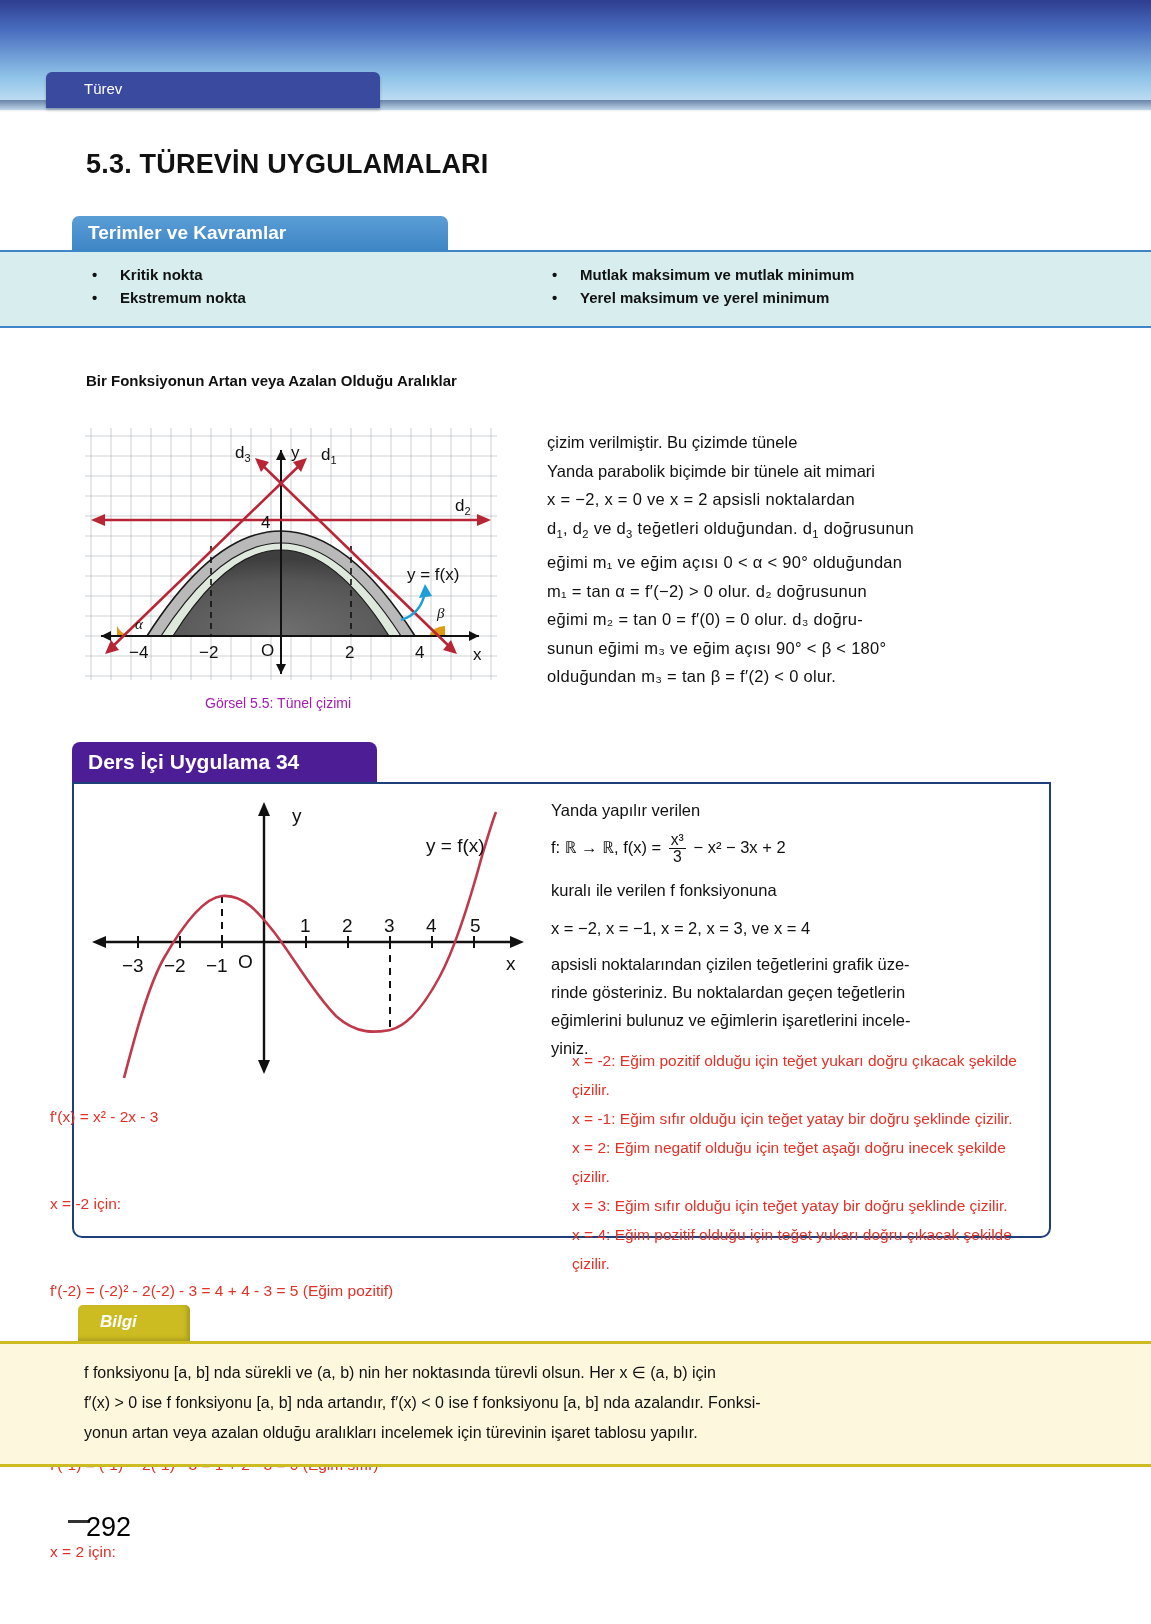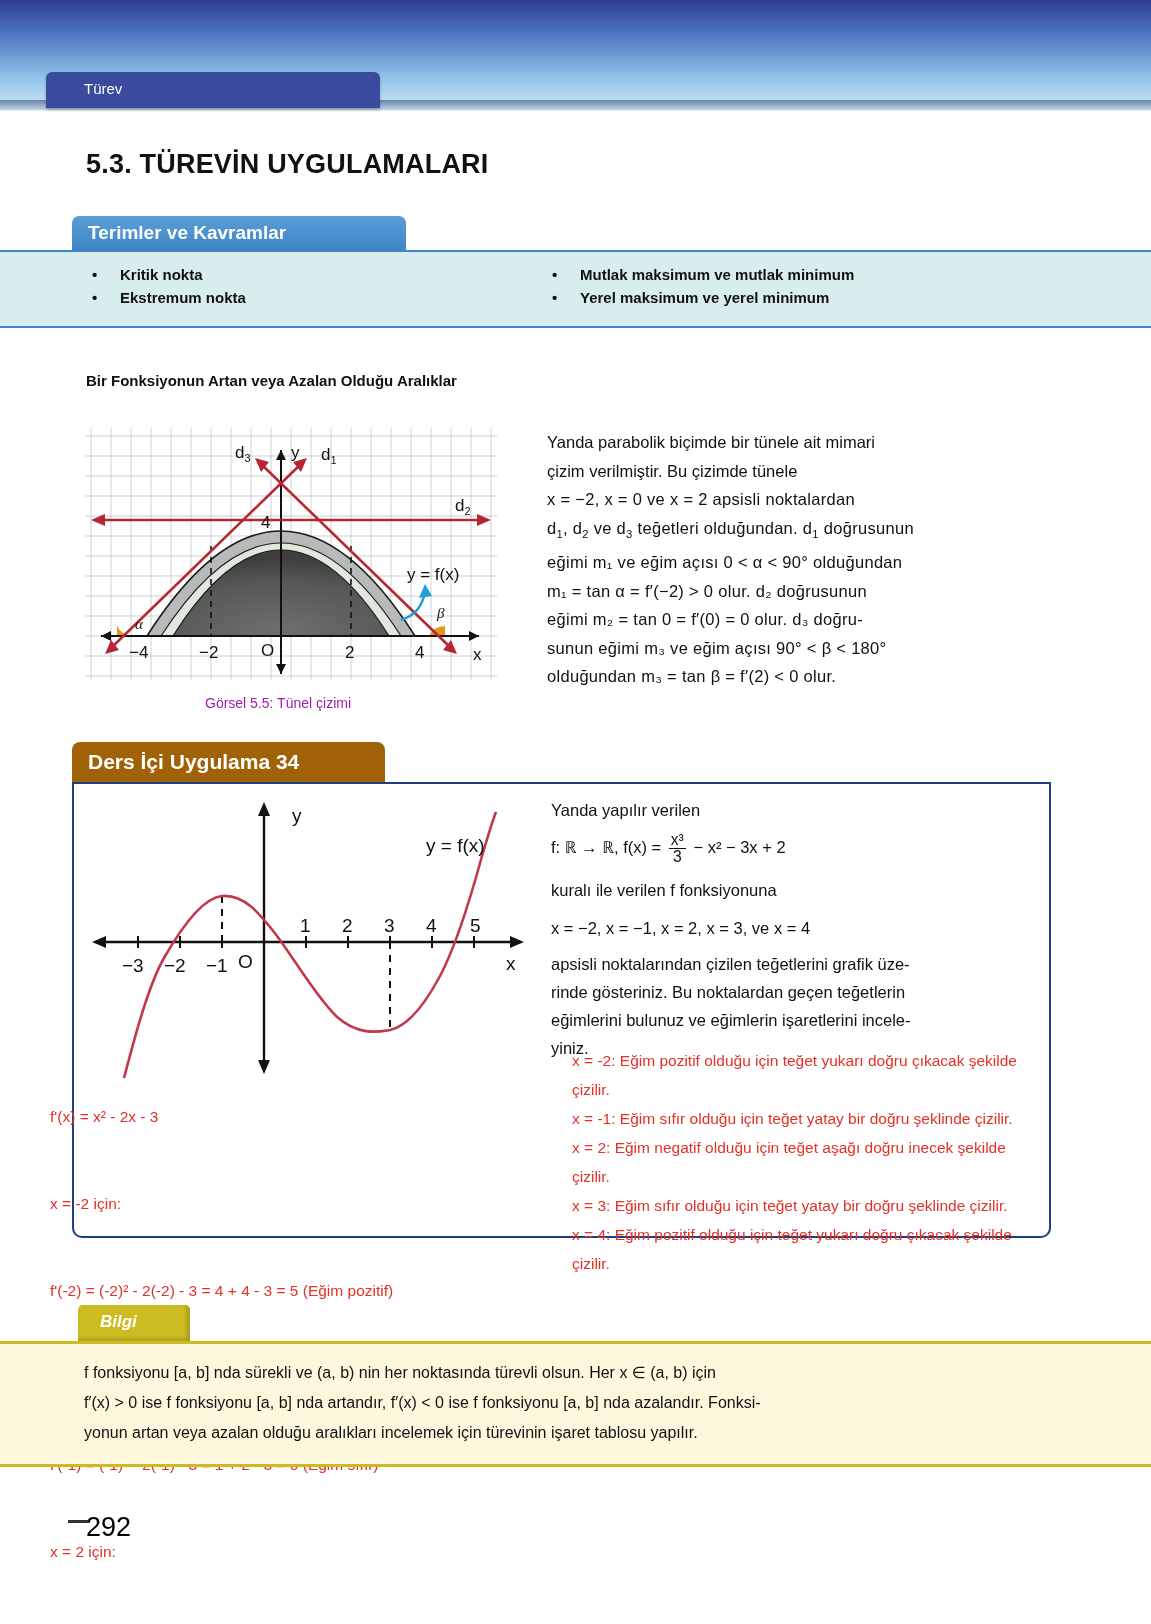--- a/index.html
+++ b/index.html
@@ -57,20 +57,21 @@
     color: #111111;
   }
 
   
   .terms-tab {
     position: absolute;
     left: 72px; top: 216px;
     width: 334px; height: 34px;
     background: linear-gradient(180deg, #5b9ed6 0%, #3f86c6 100%);
     border-radius: 7px 7px 0 0;
+    padding-left: 42px;
   }
   .terms-tab span {
     position: absolute;
     left: 16px; top: 6px;
     font-size: 19px;
     font-weight: bold;
     color: #ffffff;
   }
   .terms-body {
     position: absolute;
@@ -132,23 +133,22 @@
     color: #111111;
   }
   .tunnel-text .mathline { letter-spacing: 0.3px; }
   sub { font-size: 0.68em; }
 
   
   .ex-tab {
     position: absolute;
     left: 72px; top: 742px;
     width: 305px; height: 40px;
-    background: #a16207;
+    background: #4c1d95;
     border-radius: 8px 8px 0 0;
-    padding-left: 8px;
   }
   .ex-tab span {
     position: absolute;
     left: 16px; top: 8px;
     font-size: 21px;
     font-weight: bold;
     color: #ffffff;
   }
   .ex-subtab {
     position: absolute;
@@ -394,22 +394,22 @@
       <text x="114" y="230" font-size="17">−2</text>
       <text x="260" y="230" font-size="17">2</text>
       <text x="330" y="230" font-size="17">4</text>
       <text x="388" y="232" font-size="17">x</text>
     </g>
   </svg>
 
   <div class="fig-caption">Görsel 5.5: Tünel çizimi</div>
 
   <div class="tunnel-text">
+    <div>çizim verilmiştir. Bu çizimde tünele</div>
     <div>Yanda parabolik biçimde bir tünele ait mimari</div>
-    <div>çizim verilmiştir. Bu çizimde tünele</div>
     <div class="mathline">x = −2, x = 0 ve x = 2  apsisli noktalardan</div>
     <div class="mathline">
       <span>d</span><sub>1</sub><span>, d</span><sub>2</sub><span> ve d</span><sub>3</sub><span> teğetleri olduğundan.  d</span><sub>1</sub><span> doğrusunun</span>
     </div>
     <div class="mathline">eğimi m₁  ve eğim açısı  0 &lt; α &lt; 90°  olduğundan</div>
     <div class="mathline">m₁ = tan α = f′(−2) &gt; 0  olur.  d₂  doğrusunun</div>
     <div class="mathline">eğimi m₂ = tan 0 = f′(0) = 0  olur.  d₃  doğru-</div>
     <div class="mathline">sunun eğimi m₃  ve eğim açısı  90° &lt; β &lt; 180°</div>
     <div class="mathline">olduğundan  m₃ = tan β = f′(2) &lt; 0  olur.</div>
   </div>

